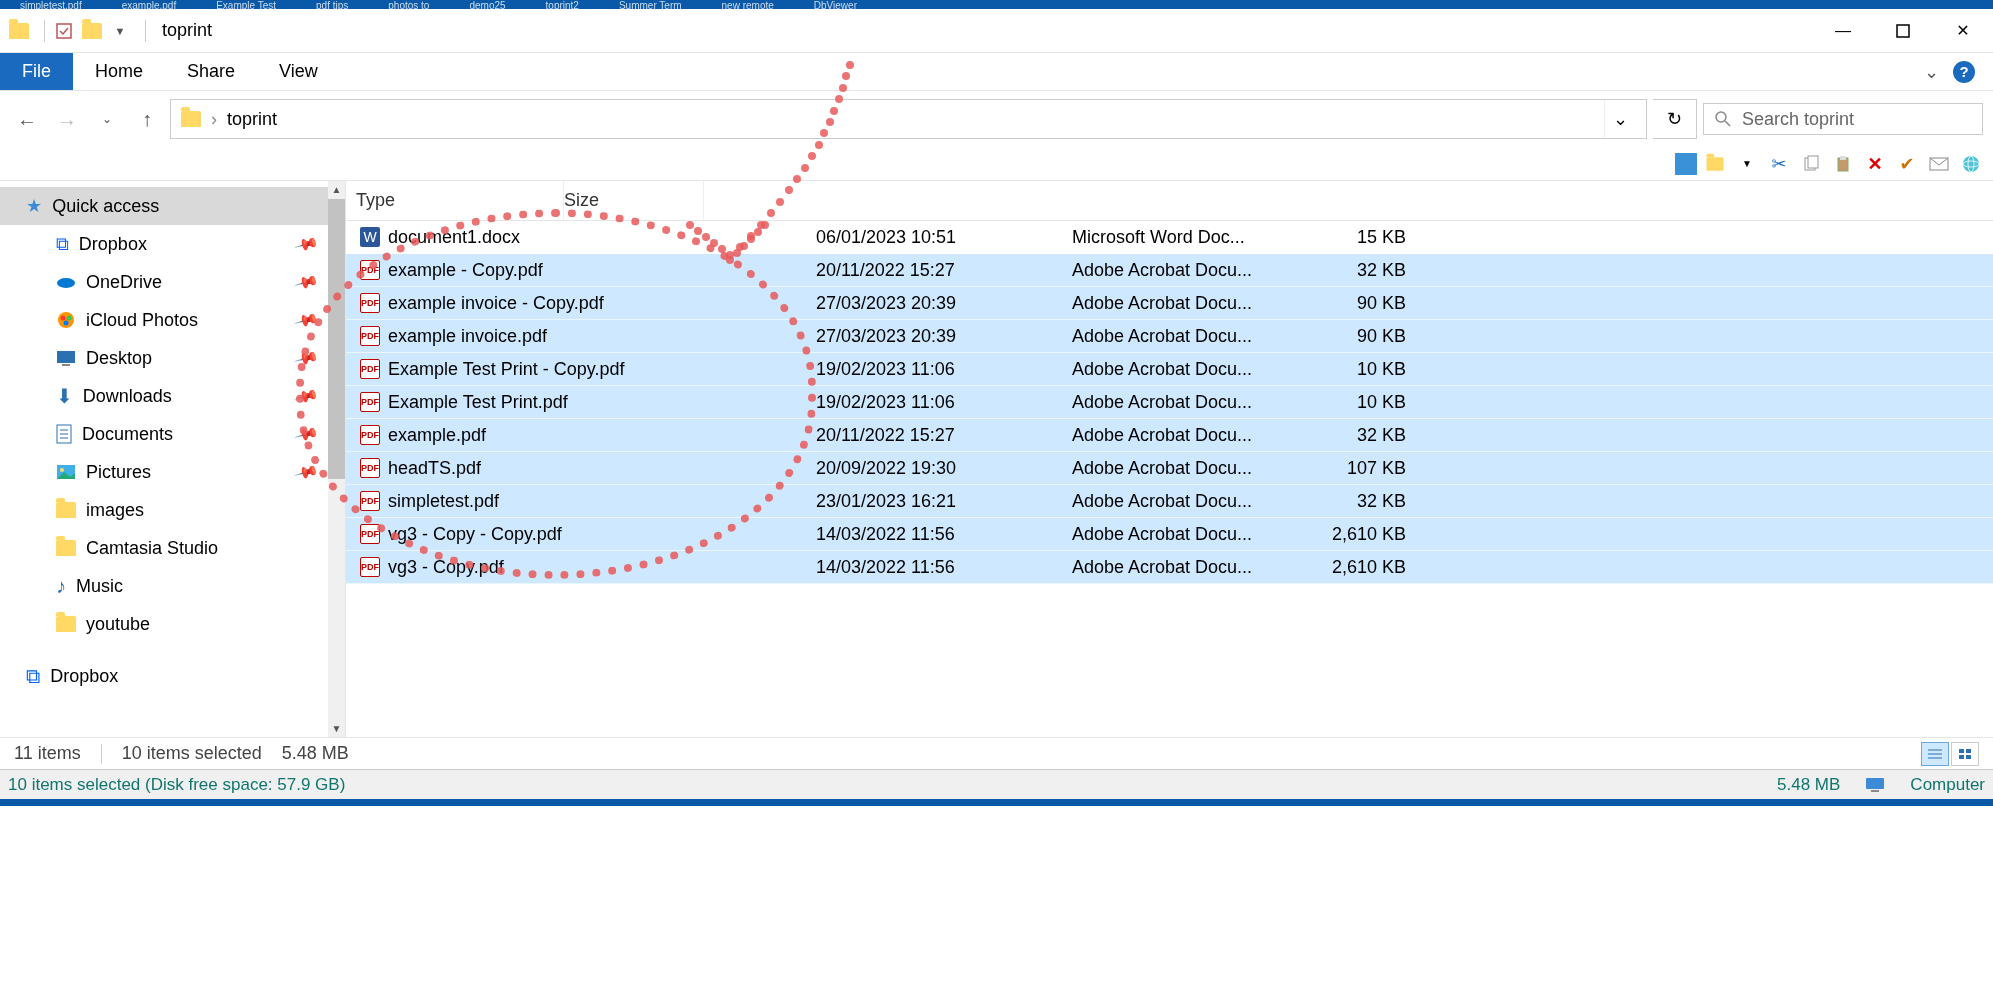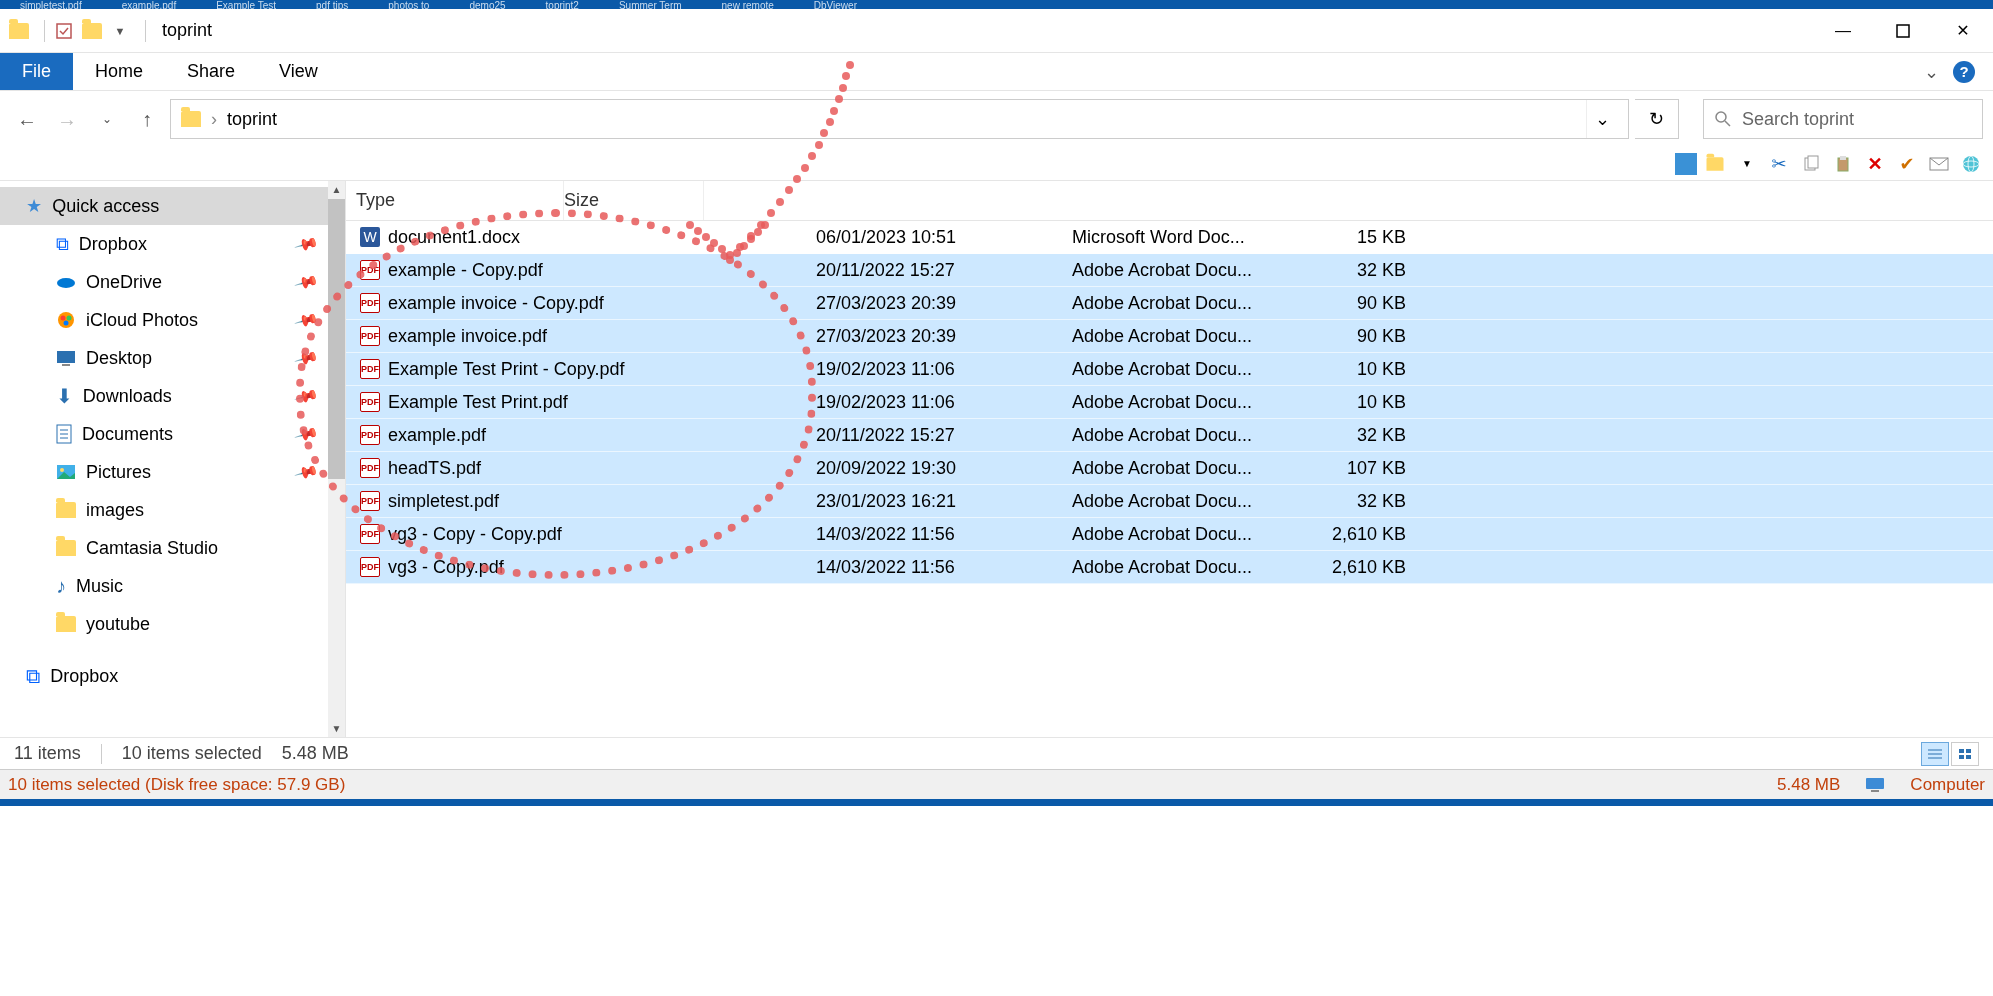--- a/index.html
+++ b/index.html
@@ -18,21 +18,21 @@
 .ribbon-tab { padding: 0 22px; display:flex; align-items:center; font-size: 18px; text-align: center; }
 .ribbon-tab.file { background: #1a6bbf; color: #fff; }
 .ribbon-right { margin-left:auto; display:flex; align-items:center; gap:14px; padding-right:18px; }
 .help-dot { width:22px; height:22px; border-radius:50%; background:#1a6bbf; color:#fff; display:flex; align-items:center; justify-content:center; font-weight:bold; font-size:15px; }
 
 .navrow { height: 56px; display:flex; align-items:center; padding: 8px 10px; gap: 6px; }
 .nav-arrow { width: 34px; height: 34px; display:flex; align-items:center; justify-content:center; color:#555; font-size:20px; }
 .addr-bar { flex: 1; height: 40px; border:1px solid #ccc; display:flex; align-items:center; padding: 0 10px; gap: 10px; font-size:18px; position:relative; }
 .addr-dropdown { width:32px; display:flex; align-items:center; justify-content:center; border-left:1px solid #eee; height:100%; }
 .refresh-btn { width:44px; height:40px; border:1px solid #ccc; border-left:none; display:flex; align-items:center; justify-content:center; font-size:18px; }
-.search-box { width: 280px; height: 40px; border:1px solid #ccc; margin-left: 18px; display:flex; align-items:center; padding: 0 10px; gap:10px; color:#666; font-size:18px; }
+.search-box { width: 280px; height: 32px; border:1px solid #ccc; display:flex; align-items:center; padding: 0 10px; gap:10px; color:#666; font-size:18px; }
 
 .toolbar { height: 34px; display:flex; justify-content:flex-end; align-items:center; padding-right: 8px; gap:4px; border-bottom:1px solid #e5e5e5;}
 .tool-ico { width:28px; height:26px; display:flex; align-items:center; justify-content:center; font-size:18px; }
 
 .main { display:flex; height: 556px; position: relative; }
 
 .sidebar { width: 346px; border-right: 1px solid #e5e5e5; overflow-y:auto; position:relative; padding-top:6px; }
 .sb-item { height: 38px; display:flex; align-items:center; padding-left: 26px; font-size:18px; gap:10px; position:relative; }
 .sb-item.active { background: #d9d9d9; }
 .sb-item.sub { padding-left: 56px; }
@@ -63,21 +63,21 @@
 .annotation { position:absolute; pointer-events:none; z-index: 50; }
 .dotted-circle { position:absolute; left:-50px; top:28px; width:520px; height:370px; border: 8px dotted rgba(231,90,90,0.85); border-radius: 50% / 48%; }
 .dotted-arrow-line { position:absolute; width:8px; height:8px; background: rgba(231,90,90,0.85); border-radius:50%; }
 
 .statusbar { height: 32px; border-top:1px solid #e5e5e5; display:flex; align-items:center; font-size:18px; padding: 0 14px; gap: 20px; color:#444; }
 .statusbar .divider2 { width:1px; height:20px; background:#ccc; }
 .view-toggles { margin-left:auto; display:flex; gap:2px; }
 .view-toggle { width:28px; height:24px; border:1px solid #ccc; display:flex; align-items:center; justify-content:center; font-size:12px;}
 .view-toggle.active { background:#cde8ff; border-color:#6ba8dd; }
 
-.bottombar { height: 30px; background:#f0f0f0; border-top:1px solid #ccc; display:flex; align-items:center; font-size:17px; padding: 0 8px; color:#c2410c; }
+.bottombar { height: 30px; background:#f0f0f0; border-top:1px solid #ccc; display:flex; align-items:center; font-size:17px; padding: 0 8px; color:#0f766e; }
 .bb-right { margin-left:auto; display:flex; align-items:center; gap:24px; }
 
 .bluebar { height: 7px; background:#0a59a8; }
 
 .folder-ico { width:20px; height:16px; background:#ffd866; border-radius:2px 2px 0 0; position:relative; display:inline-block;}
 .folder-ico:before { content:""; position:absolute; top:-4px; left:0; width:9px; height:4px; background:#ffd866; border-radius:2px 2px 0 0;}
 
 svg { display:block; }
 </style>
 </head>

